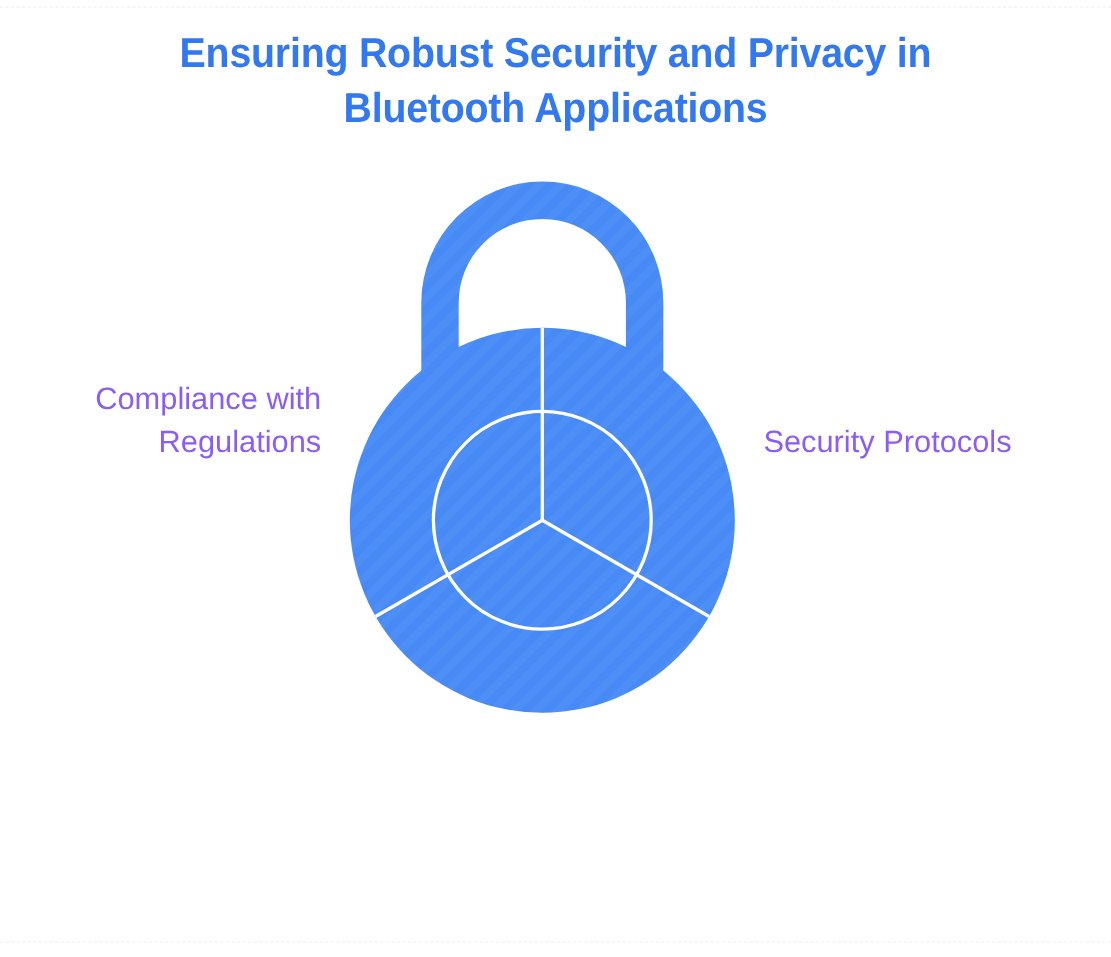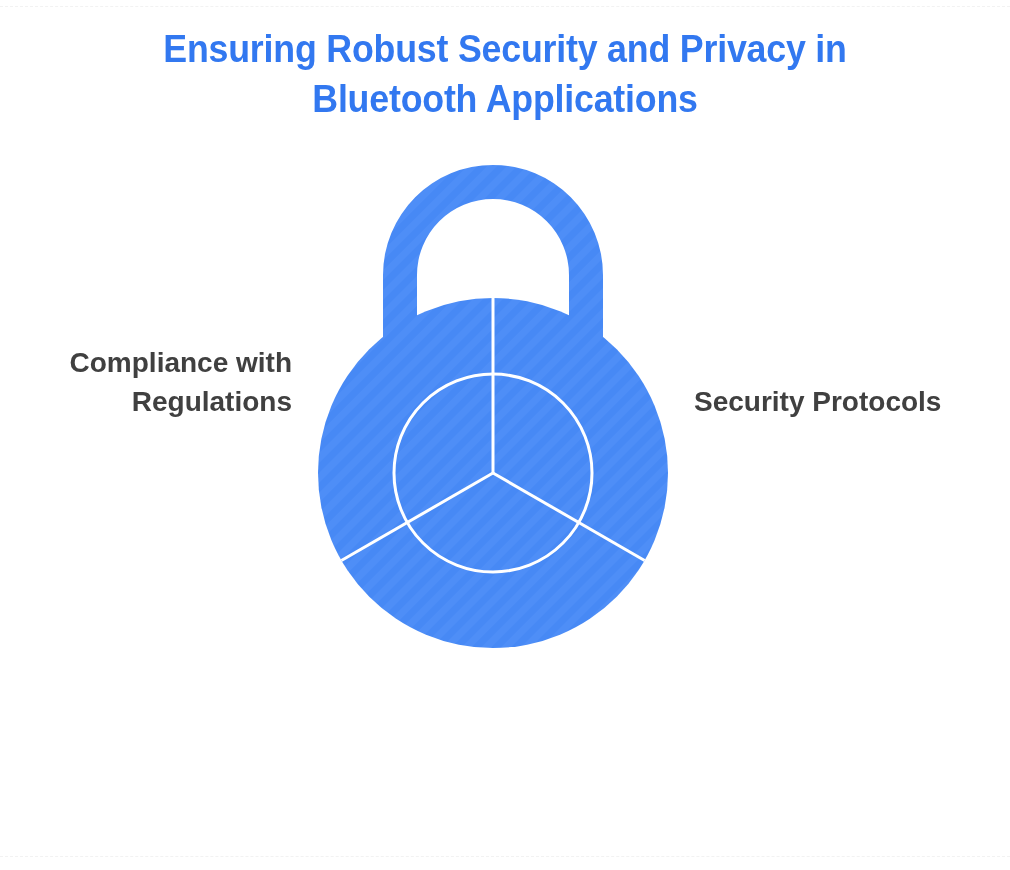--- a/index.html
+++ b/index.html
@@ -56,23 +56,23 @@
     position: absolute;
     left: 0;
     top: 0;
     width: 1010px;
     height: 870px;
   }
 
   
   .node-label {
     position: absolute;
-    color: #404040;
+    color: #8b5cf6;
     font-family: "Liberation Sans", sans-serif;
-    font-weight: bold;
+    font-weight: normal;
     font-size: 28px;
     line-height: 39px;
     white-space: pre-line;
   }
   #label-compliance {
     left: 12px;
     top: 343px;
     width: 280px;
     text-align: right;
   }

